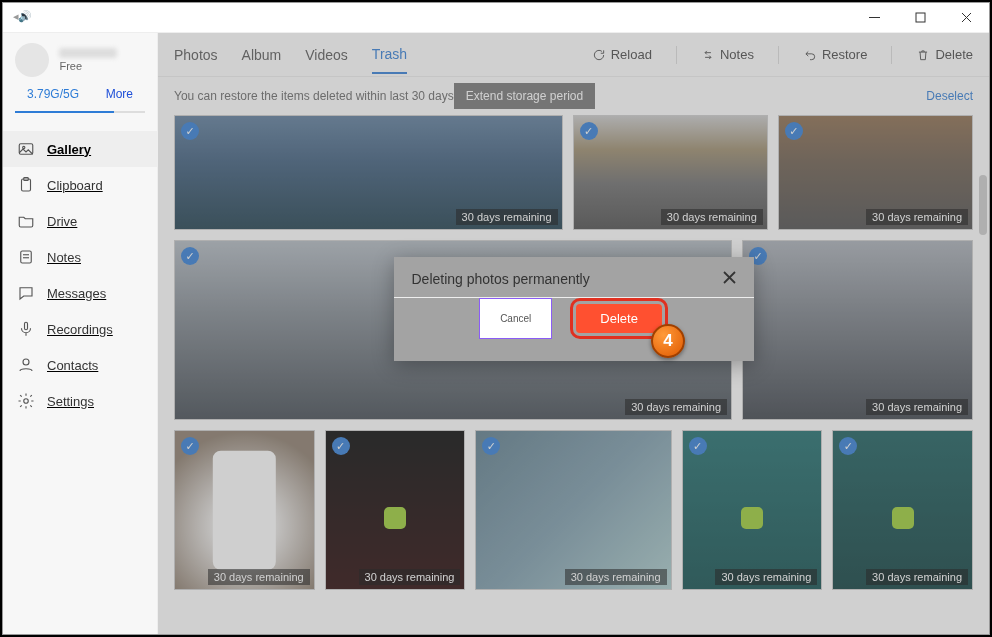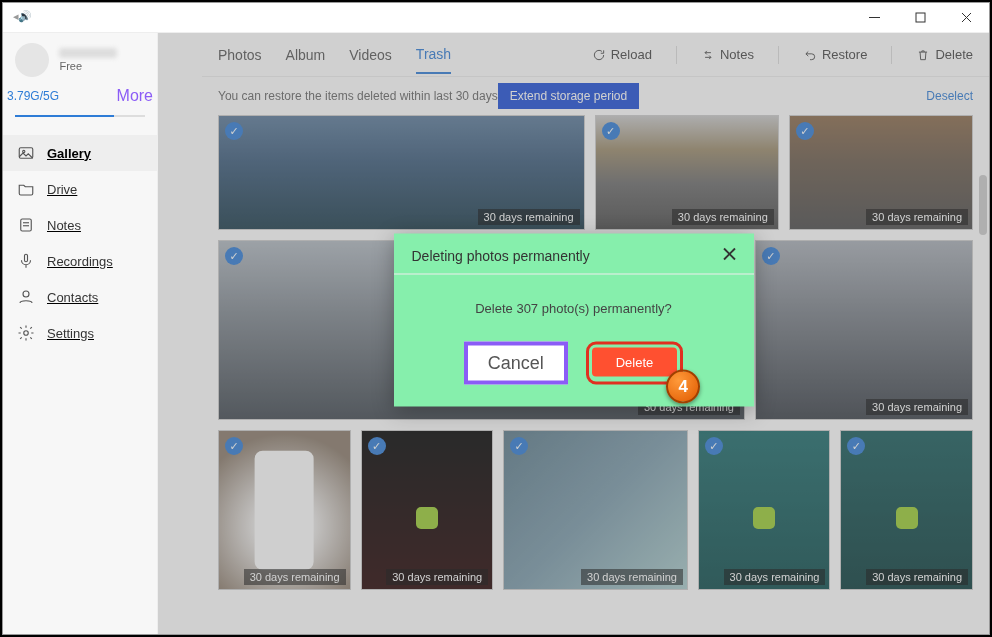--- a/index.html
+++ b/index.html
@@ -10,43 +10,43 @@
 .win-btn { width: 46px; height: 30px; display: flex; align-items: center; justify-content: center; color: #333; font-size: 13px; }
 .win-btn svg { width: 11px; height: 11px; }
 
 .body-row { flex: 1; display: flex; overflow: hidden; }
 .sidebar { width: 155px; background: #f7f7f7; display: flex; flex-direction: column; border-right: 1px solid #eee; }
 .user-block { padding: 10px 12px 6px; }
 .avatar { width: 34px; height: 34px; border-radius: 50%; background: #e5e5e5; display: inline-block; vertical-align: middle; margin-right: 6px; }
 .user-info { display: inline-block; vertical-align: middle; }
 .user-name-blur { width: 58px; height: 10px; background: #ddd; filter: blur(2px); border-radius: 3px; margin-bottom: 2px; }
 .user-plan { font-size: 11px; color: #666; }
-.storage-row { padding: 4px 4px 8px; display: flex; justify-content: space-between; align-items: center; font-size: 12px; }
+.storage-row { padding: 4px 24px 8px; display: flex; justify-content: space-between; align-items: center; font-size: 12px; }
 .storage-text { color: #2e7cd6; }
-.storage-more { color: #8b5cf6; font-size: 16px; }
+.storage-more { color: #1d4ed8; font-size: 12px; }
 .storage-bar { height: 2px; background: #ddd; margin: 2px 12px 14px; position: relative; }
 .storage-bar-fill { position: absolute; left: 0; top: 0; height: 100%; width: 76%; background: #2e7cd6; }
 .nav { flex: 1; padding-top: 4px; text-decoration: underline; }
 .nav-item { height: 36px; display: flex; align-items: center; padding: 0 14px; font-size: 13px; color: #333; gap: 12px; }
 .nav-item.active { font-weight: 600; background: #eee; color: #000; }
 .nav-item.bottom { margin-top: auto; margin-bottom: 10px; }
 .nav-icon { width: 18px; height: 18px; display: flex; align-items: center; justify-content: center; }
 .nav-icon svg { width: 18px; height: 18px; stroke: #555; fill: none; stroke-width: 1.5; }
 
-.main { flex: 1; display: flex; flex-direction: column; background: #fff; position: relative; padding-left: 44px; }
+.main { flex: 1; display: flex; flex-direction: column; background: #fff; position: relative; }
 .tabs-row { height: 44px; display: flex; align-items: center; padding: 0 16px; gap: 24px; border-bottom: 1px solid #eee; }
 .tab { font-size: 14px; color: #555; padding-bottom: 10px; margin-top: 10px; }
 .tab.active { color: #2e7cd6; border-bottom: 2px solid #2e7cd6; }
 .tabs-spacer { flex: 1; }
 .action-btn { font-size: 13px; color: #444; display: flex; align-items: center; gap: 5px; }
 .action-btn svg { width: 14px; height: 14px; stroke: #444; fill: none; stroke-width: 1.6; }
 .action-sep { width: 1px; height: 18px; background: #ddd; }
 
 .info-bar { height: 38px; display: flex; align-items: center; padding: 0 16px; background: #fff; font-size: 12px; color: #666; }
-.extend-btn { background: #1d4ed8; color: #fff; padding: 6px 12px; font-size: 12px; border: none; }
+.extend-btn { background: #737373; color: #fff; padding: 6px 12px; font-size: 12px; border: none; }
 .info-spacer { flex: 1; }
 .deselect { color: #2e7cd6; font-size: 12px; }
 
 .gallery { flex: 1; padding: 0 16px 10px; overflow: hidden; position: relative; }
 .grow1 { display: flex; gap: 10px; height: 115px; margin-bottom: 10px; }
 .grow2 { display: flex; gap: 10px; height: 180px; margin-bottom: 10px; }
 .grow3 { display: flex; gap: 10px; height: 160px; }
 .thumb { position: relative; background: #888; border: 1px solid #ccc; overflow: hidden; }
 .check { position: absolute; top: 6px; left: 6px; width: 18px; height: 18px; border-radius: 50%; background: #2e7cd6; display: flex; align-items: center; justify-content: center; color: #fff; font-size: 11px; }
 .remain { position: absolute; right: 4px; bottom: 4px; background: rgba(0,0,0,0.55); color: #fff; font-size: 11px; padding: 2px 6px; }
@@ -59,25 +59,25 @@
 .city2 { background: linear-gradient(180deg,#a8aeb6 0%,#7a8088 40%,#5a6068 70%,#3a4048 100%); }
 .phone-white { background: radial-gradient(circle at 50% 60%, #f5f5f5 20%, #8a7a6a 80%); }
 .phone-boot { background: linear-gradient(180deg,#000 0%,#200 100%); }
 .box-blue { background: linear-gradient(135deg,#5a7a8a 0%,#7a9aaa 50%,#aacccc 100%); }
 .phone-teal1 { background: linear-gradient(180deg,#1a6a6a 0%,#0a4a4a 100%); }
 .phone-teal2 { background: linear-gradient(180deg,#155a5a 0%,#083a3a 100%); }
 .android-dot { position:absolute; left:50%; top:55%; width:22px; height:22px; background:#9acd32; border-radius:5px; transform:translate(-50%,-50%); }
 .white-rect { position:absolute; left:50%; top:50%; width:45%; height:75%; background:#fefefe; transform:translate(-50%,-50%); border-radius:8px; }
 
 .overlay { position: absolute; inset: 0; background: rgba(120,120,120,0.35); pointer-events: none; }
-.modal { position: absolute; left: 50%; top: 46%; transform: translate(-50%,-50%); width: 360px; background: #86efac; box-shadow: 0 4px 20px rgba(0,0,0,0.3); z-index: 10; margin-top: 11px; }
+.modal { position: absolute; left: 50%; top: 46%; transform: translate(-50%,-50%); width: 360px; background: #a3a3a3; box-shadow: 0 4px 20px rgba(0,0,0,0.3); z-index: 10; }
 .modal-head { padding: 14px 18px 10px; font-size: 14px; color: #333; display: flex; justify-content: space-between; align-items: center; border-bottom: 1px solid #eee; }
 .modal-body { padding: 26px 18px; text-align: center; font-size: 13px; color: #444; }
 .modal-actions { padding: 0 18px 22px; display: flex; justify-content: center; gap: 18px; }
-.btn-cancel { border: 4px solid #8b5cf6; background: #fff; color: #555; padding: 7px 20px; font-size: 18px; }
+.btn-cancel { border: 1px solid #8b5cf6; background: #fff; color: #555; padding: 7px 20px; font-size: 10px; }
 .btn-delete-wrap { position: relative; border: 3px solid #e03020; border-radius: 10px; padding: 3px; }
 .btn-delete { background: #ff5030; color: #fff; border: none; padding: 7px 24px; font-size: 13px; border-radius: 4px; }
 .step-badge { position: absolute; right: -20px; bottom: -22px; width: 34px; height: 34px; border-radius: 50%; background: radial-gradient(circle at 35% 30%, #ff9a3a, #e05a00); border: 2px solid #a04000; color: #fff; font-weight: 700; font-size: 17px; display: flex; align-items: center; justify-content: center; box-shadow: 0 2px 4px rgba(0,0,0,0.4); }
 .close-x svg { width: 13px; height: 13px; stroke: #333; stroke-width: 1.8; }
 .scrollbar-stub { position:absolute; right:2px; top:60px; width:8px; height:60px; background:#ccc; border-radius:4px; }
 </style>
 </head>
 <body>
 
 <div class="window">
@@ -125,34 +125,51 @@
                 <rect x="3" y="5" width="18" height="14" rx="2"></rect>
                 <circle cx="9" cy="10" r="1.5"></circle>
                 <path d="M3 17l5-5 4 4 3-3 6 6"></path>
               </svg>
             </span>
           <span>Gallery</span>
         </div>
         <div class="nav-item">
           <span class="nav-icon">
               <svg viewBox="0 0 24 24">
+                <rect x="6" y="4" width="12" height="16" rx="2"></rect>
+                <rect x="9" y="2" width="6" height="4" rx="1"></rect>
+              </svg>
+            </span>
+          <span>Clipboard</span>
+        </div>
+        <div class="nav-item">
+          <span class="nav-icon">
+              <svg viewBox="0 0 24 24">
                 <path d="M3 7h6l2 2h10v9a2 2 0 0 1-2 2H5a2 2 0 0 1-2-2z"></path>
               </svg>
             </span>
           <span>Drive</span>
         </div>
         <div class="nav-item">
           <span class="nav-icon">
               <svg viewBox="0 0 24 24">
                 <rect x="5" y="4" width="14" height="16" rx="2"></rect>
                 <line x1="8" y1="9" x2="16" y2="9"></line>
                 <line x1="8" y1="13" x2="16" y2="13"></line>
               </svg>
             </span>
           <span>Notes</span>
+        </div>
+        <div class="nav-item">
+          <span class="nav-icon">
+              <svg viewBox="0 0 24 24">
+                <path d="M4 5h16v11H9l-5 4z"></path>
+              </svg>
+            </span>
+          <span>Messages</span>
         </div>
         <div class="nav-item">
           <span class="nav-icon">
               <svg viewBox="0 0 24 24">
                 <rect x="10" y="3" width="4" height="10" rx="2"></rect>
                 <path d="M6 11a6 6 0 0 0 12 0M12 17v4"></path>
               </svg>
             </span>
           <span>Recordings</span>
         </div>
@@ -277,21 +294,20 @@
       <div class="overlay"></div>
 
       <div class="modal">
         <div class="modal-head">
           <span>Deleting photos permanently</span>
           <span class="close-x"><svg viewBox="0 0 13 13">
                 <line x1="1" y1="1" x2="12" y2="12"></line>
                 <line x1="12" y1="1" x2="1" y2="12"></line>
               </svg></span>
         </div>
-        <div class="modal-body">Delete 307 photo(s) permanently?</div>
         <div class="modal-actions">
           <button class="btn-cancel">Cancel</button>
           <span class="btn-delete-wrap">
             <button class="btn-delete">Delete</button>
             <span class="step-badge">4</span>
           </span>
         </div>
       </div>
 
     </section>

